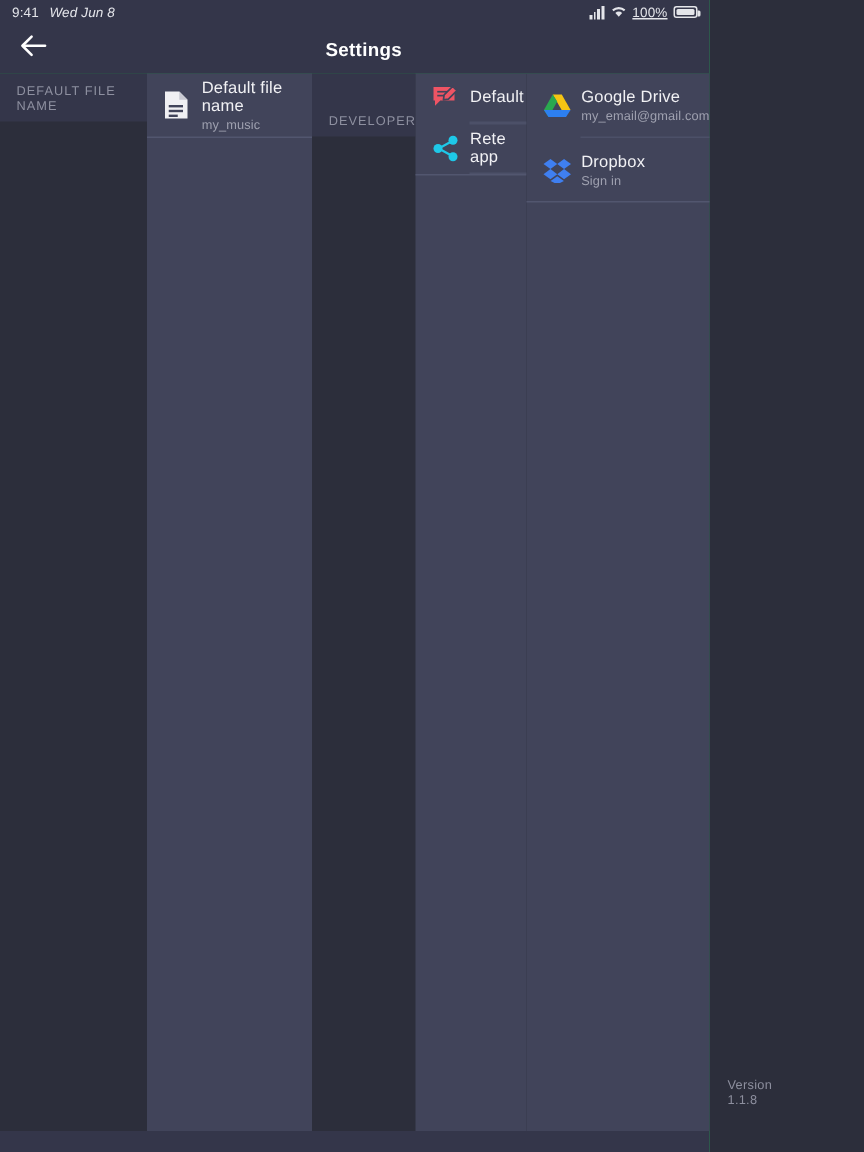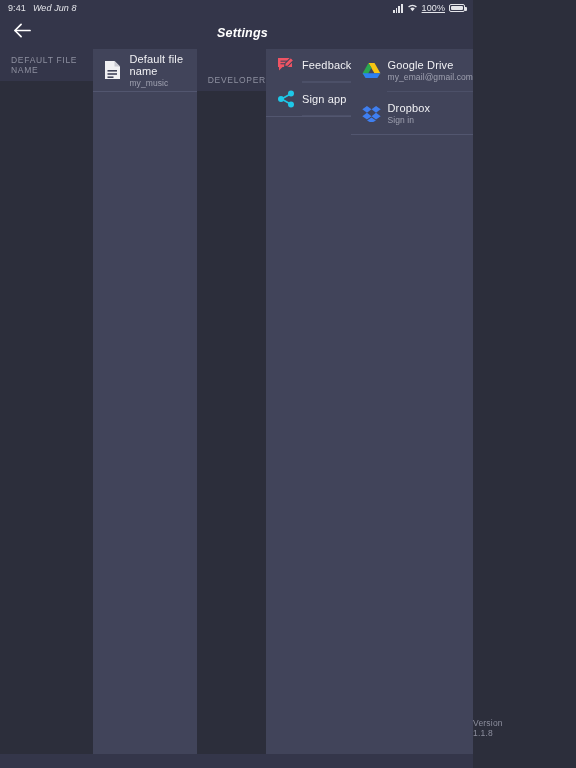--- a/index.html
+++ b/index.html
@@ -40,21 +40,20 @@
     height:33px; flex:0 0 33px;
     background:#34364a;
     display:flex; align-items:center;
     position:relative;
   }
   .back-btn { width:44px; height:33px; display:flex; align-items:center; justify-content:center; cursor:pointer; }
   .title {
     position:absolute; left:12px; right:0; text-align:center;
     color:#ffffff; font-size:12.5px; font-weight:bold; letter-spacing:.2px;
     pointer-events:none;
-    font-style:italic;
   }
 
   
   .content { flex:1 1 auto; background:#2c2e3b; display:flex; position:relative; }
 
   .sect-header {
     background:#34364a;
     height:32px;
     display:flex; align-items:flex-end;
     padding:0 0 6px 11px;
@@ -72,21 +71,21 @@
   .row.two-line { height:42px; align-items:center; }
   .row .ico { width:25px; flex:0 0 25px; display:flex; align-items:center; justify-content:flex-start; }
   .row .texts { display:flex; flex-direction:column; justify-content:center; gap:1px; }
   .row .t1 { color:#f1f1f4; font-size:11px; letter-spacing:.15px; }
   .row .t2 { color:#9fa1b0; font-size:8.5px; letter-spacing:.1px; }
   .divider { height:1px; background:#4c5068; margin-left:36px; }
   .divider.full { margin-left:0; background:#52566f; }
 
   .spacer { flex:1 1 auto; background:#2c2e3b; position:relative; }
   .version {
-    position:absolute; left:0; right:0; bottom:16px;
+    position:absolute; left:12px; right:0; bottom:16px;
     text-align:center; color:#8d8f9e; font-size:8.5px; letter-spacing:.2px;
   }
   .bottombar { height:14px; flex:0 0 14px; background:#34364a; }
 </style>
 </head>
 <body>
 
 <div class="screen">
 
   <div class="statusbar">
@@ -154,38 +153,38 @@
       <div class="row">
         <div class="ico">
           <svg width="18" height="16" viewBox="0 0 18 16">
             <path d="M1 1 H15 V10 H5.5 L2 13.5 V10 H1 Z" fill="#ef5464"></path>
             <path d="M13.8 0.6 L16.6 3.4 L10.9 9.1 L7.6 9.6 L8.1 6.3 Z" fill="#ef5464" stroke="#41445a" stroke-width="1.1" stroke-linejoin="round"></path>
             <rect x="3.5" y="3.6" width="6.5" height="1.1" fill="#41445a"></rect>
             <rect x="3.5" y="6.2" width="4.5" height="1.1" fill="#41445a"></rect>
           </svg>
         </div>
         <div class="texts">
-          <span class="t1">Feedback</span>
+          <span class="t1">Default</span>
         </div>
       </div>
       <div class="divider"></div>
 
       <div class="divider"></div>
 
       <div class="row">
         <div class="ico">
           <svg width="18" height="18" viewBox="0 0 18 18">
             <path d="M13.5 4 L4.5 9 M4.5 9 L13.5 14" stroke="#1ec8e8" stroke-width="1.5" fill="none"></path>
             <circle cx="14" cy="3.5" r="3" fill="#1ec8e8"></circle>
             <circle cx="4" cy="9" r="3" fill="#1ec8e8"></circle>
             <circle cx="14" cy="14.5" r="3" fill="#1ec8e8"></circle>
           </svg>
         </div>
         <div class="texts">
-          <span class="t1">Sign app</span>
+          <span class="t1">Rete app</span>
         </div>
       </div>
       <div class="divider"></div>
 
       <div class="divider full"></div>
     </div>
 
     <div class="list">
 
       <div class="row two-line">

